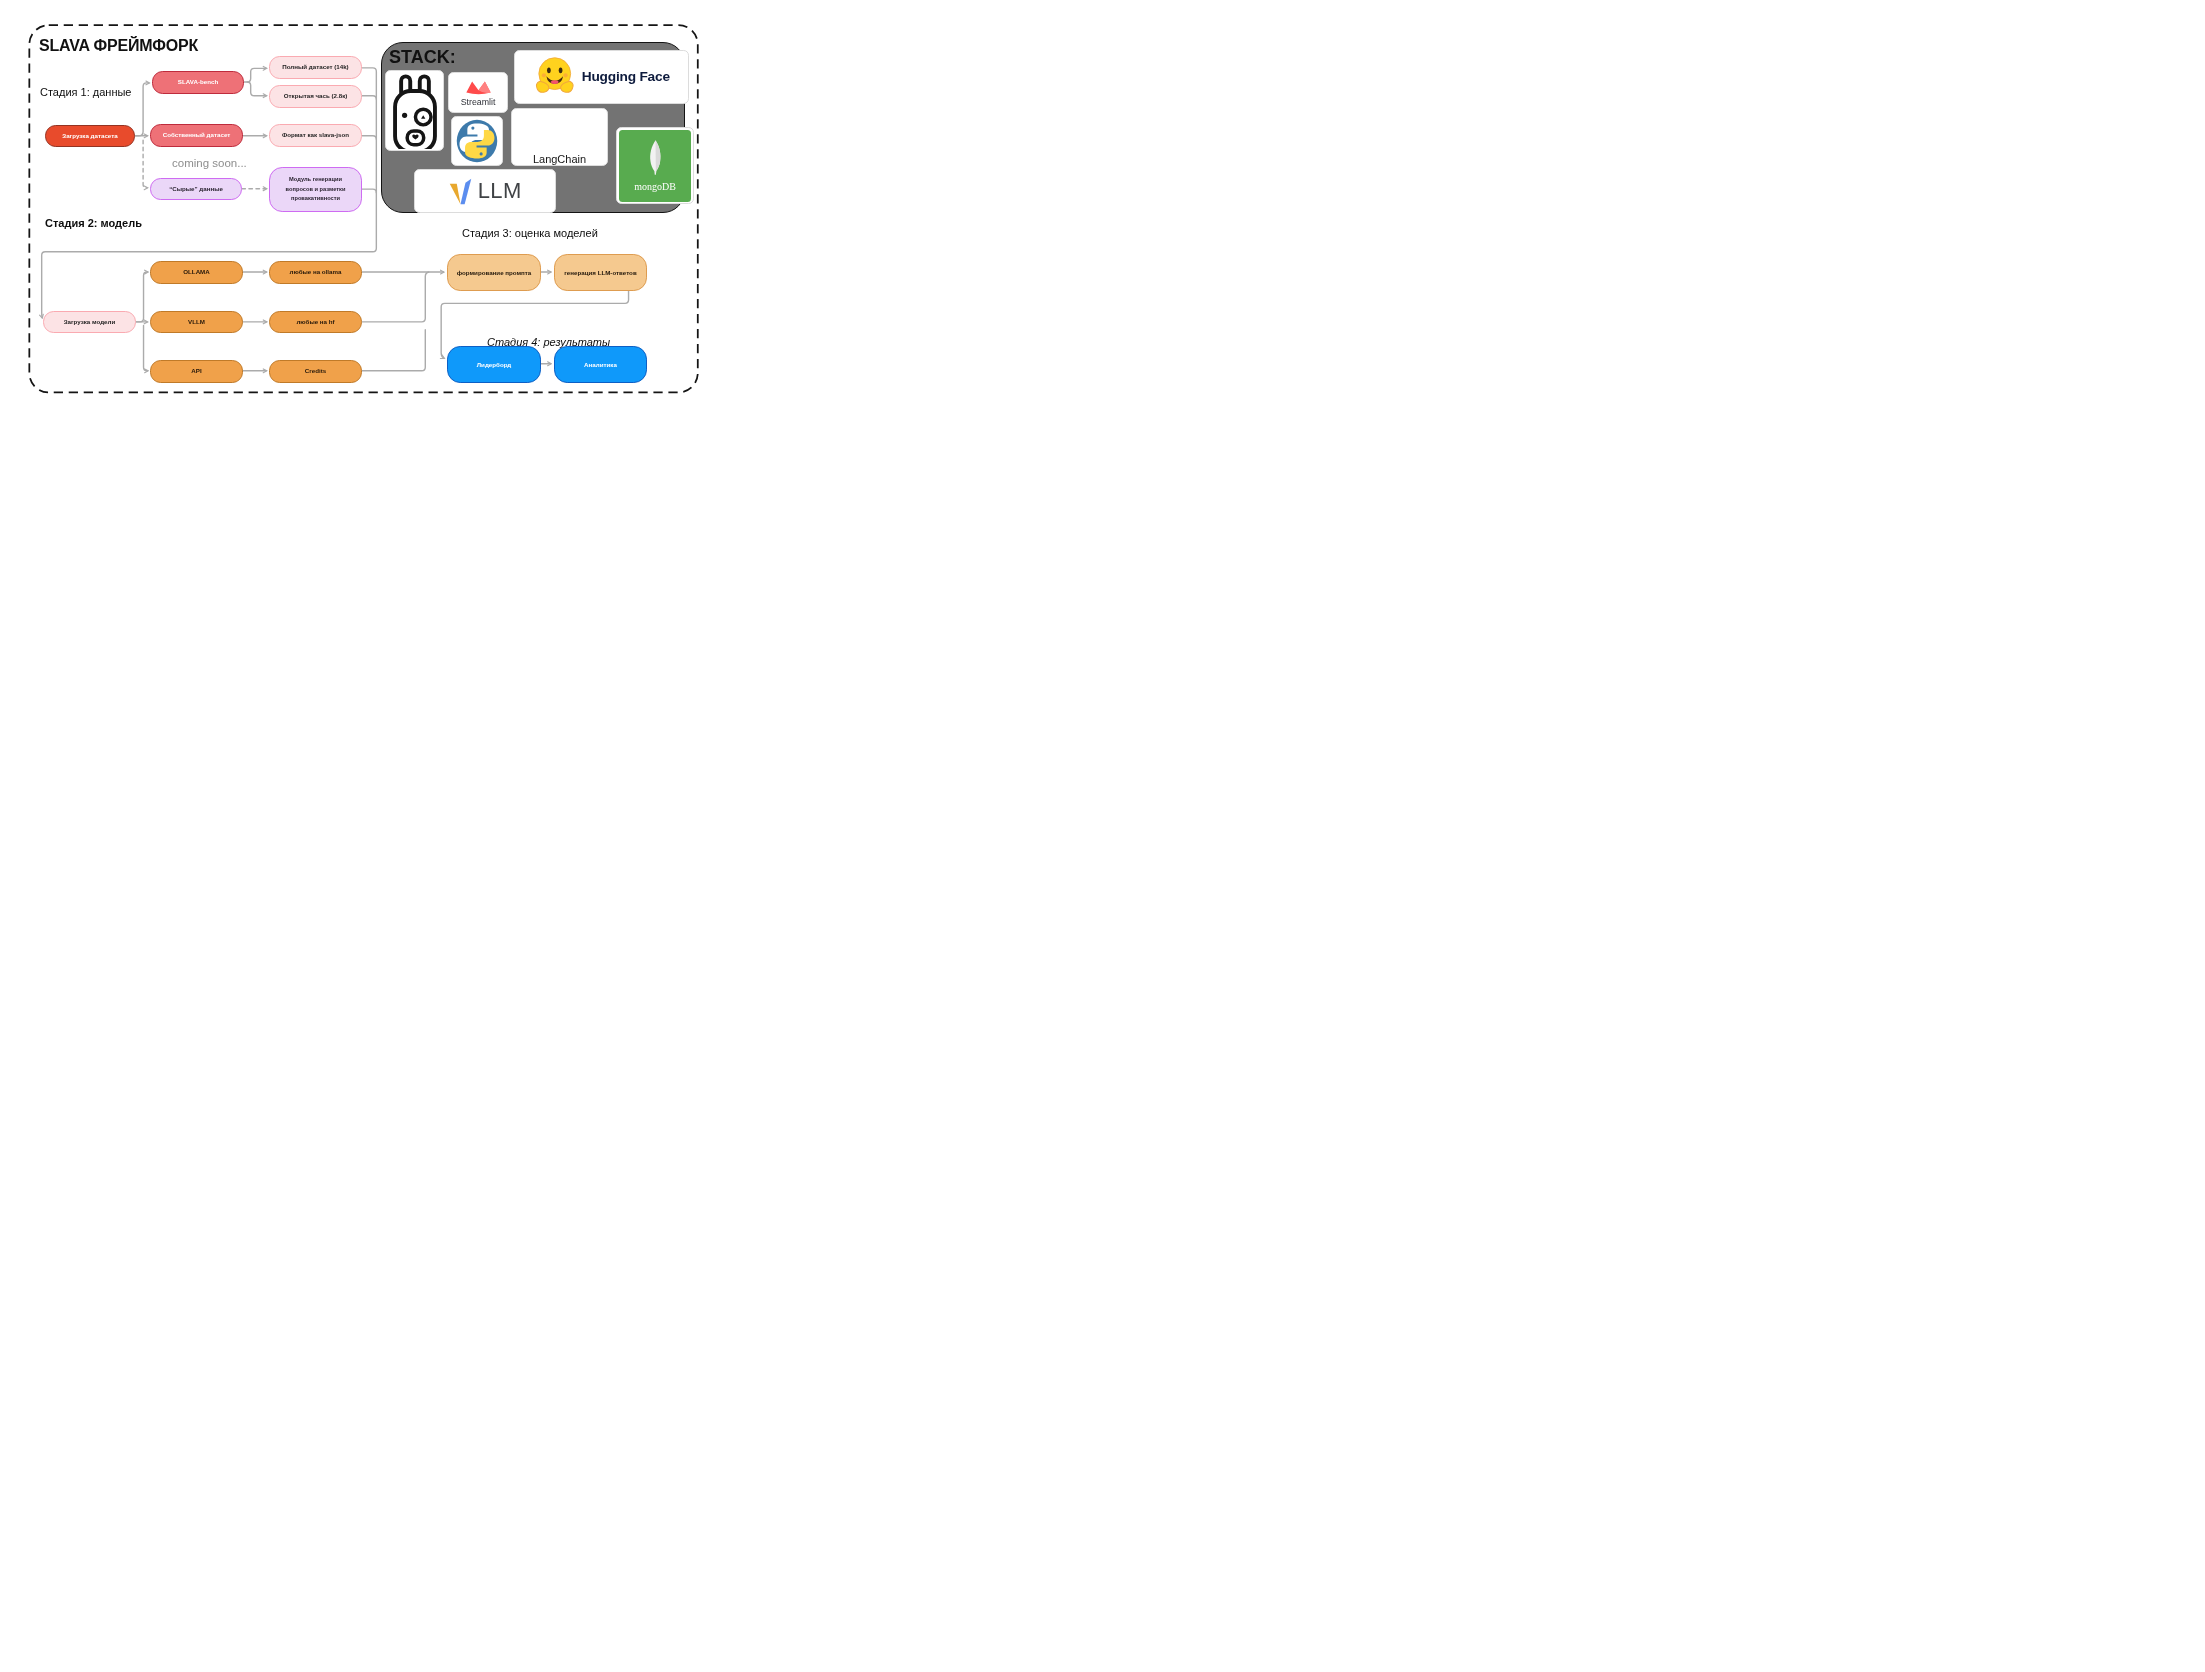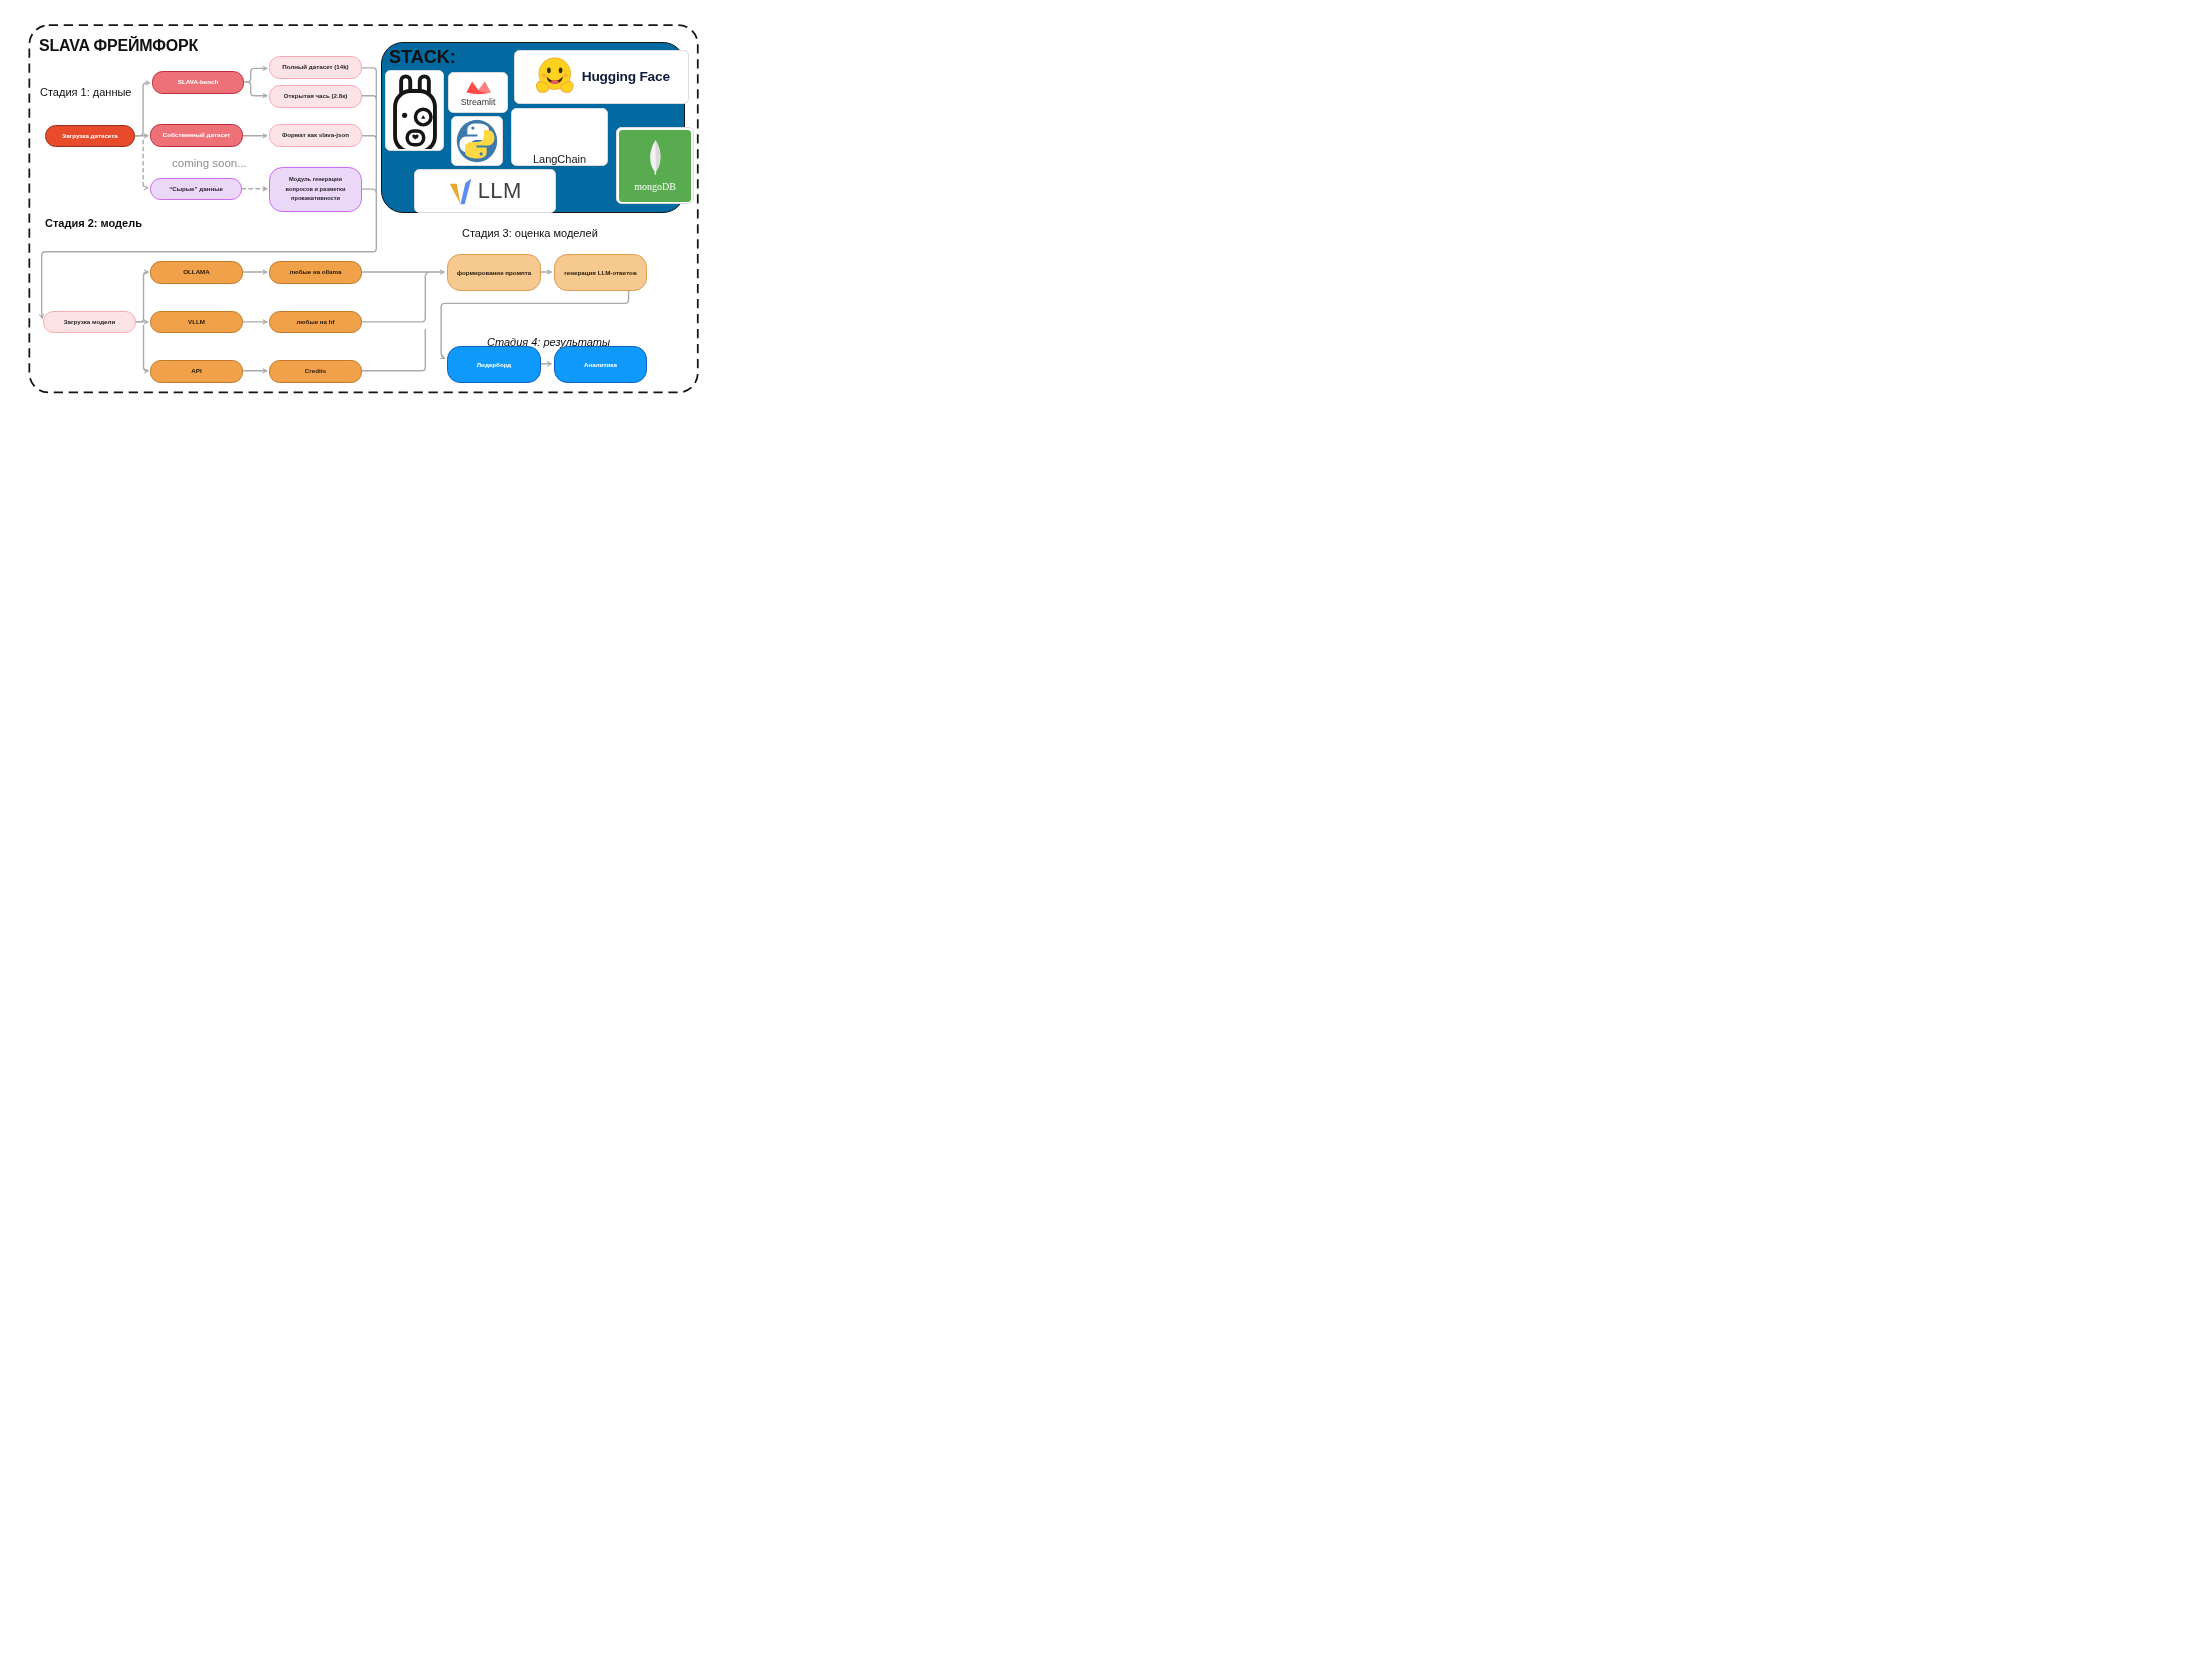--- a/index.html
+++ b/index.html
@@ -8,21 +8,21 @@
   .wires{position:absolute;left:0;top:0;z-index:1;}
   .main-title{position:absolute;left:39px;top:37px;font-size:16px;font-weight:700;
     letter-spacing:-0.2px;color:#111;z-index:2;white-space:nowrap;}
   .stage-label{position:absolute;font-size:11px;font-weight:500;color:#0d0d0d;z-index:2;white-space:nowrap;}
   .coming-soon{position:absolute;left:172px;top:157px;font-size:11.5px;color:#8E8E8E;z-index:2;}
   .node{position:absolute;display:flex;align-items:center;justify-content:center;text-align:center;
     font-weight:700;font-size:6.2px;background:var(--fill);border:1.3px solid var(--border);
     border-radius:10.6px;padding:0 5.3px;box-sizing:border-box;z-index:2;line-height:1.55;}
   .node.tall{border-radius:13.2px;}
   .node.mod{font-size:5.7px;line-height:1.75;}
-  .stack-panel{position:absolute;left:381px;top:42px;width:304px;height:171px;background:#0369a1;
+  .stack-panel{position:absolute;left:381px;top:42px;width:304px;height:171px;background:#737373;
     border:1.5px solid #141414;border-radius:22px;box-sizing:border-box;z-index:2;}
   .stack-title{position:absolute;left:7px;top:3.5px;font-size:18px;font-weight:700;color:#111;}
   .card{position:absolute;background:#fff;border:0.7px solid #DCDCDC;border-radius:5.3px;
     display:flex;align-items:center;justify-content:center;box-sizing:border-box;overflow:hidden;}
   .card.col{flex-direction:column;}
   .streamlit-label{font-size:8.8px;color:#2F3138;margin-top:0.9px;}
   .hf-label{font-size:13.7px;font-weight:800;color:#0E1B3D;margin-left:2.6px;letter-spacing:-0.2px;}
   .lc-label{font-size:11px;font-weight:500;color:#161616;margin-top:0.9px;}
   .mongo-inner{width:72px;height:72px;background:#58AB4F;border-radius:3.5px;display:flex;
     flex-direction:column;align-items:center;justify-content:center;}

